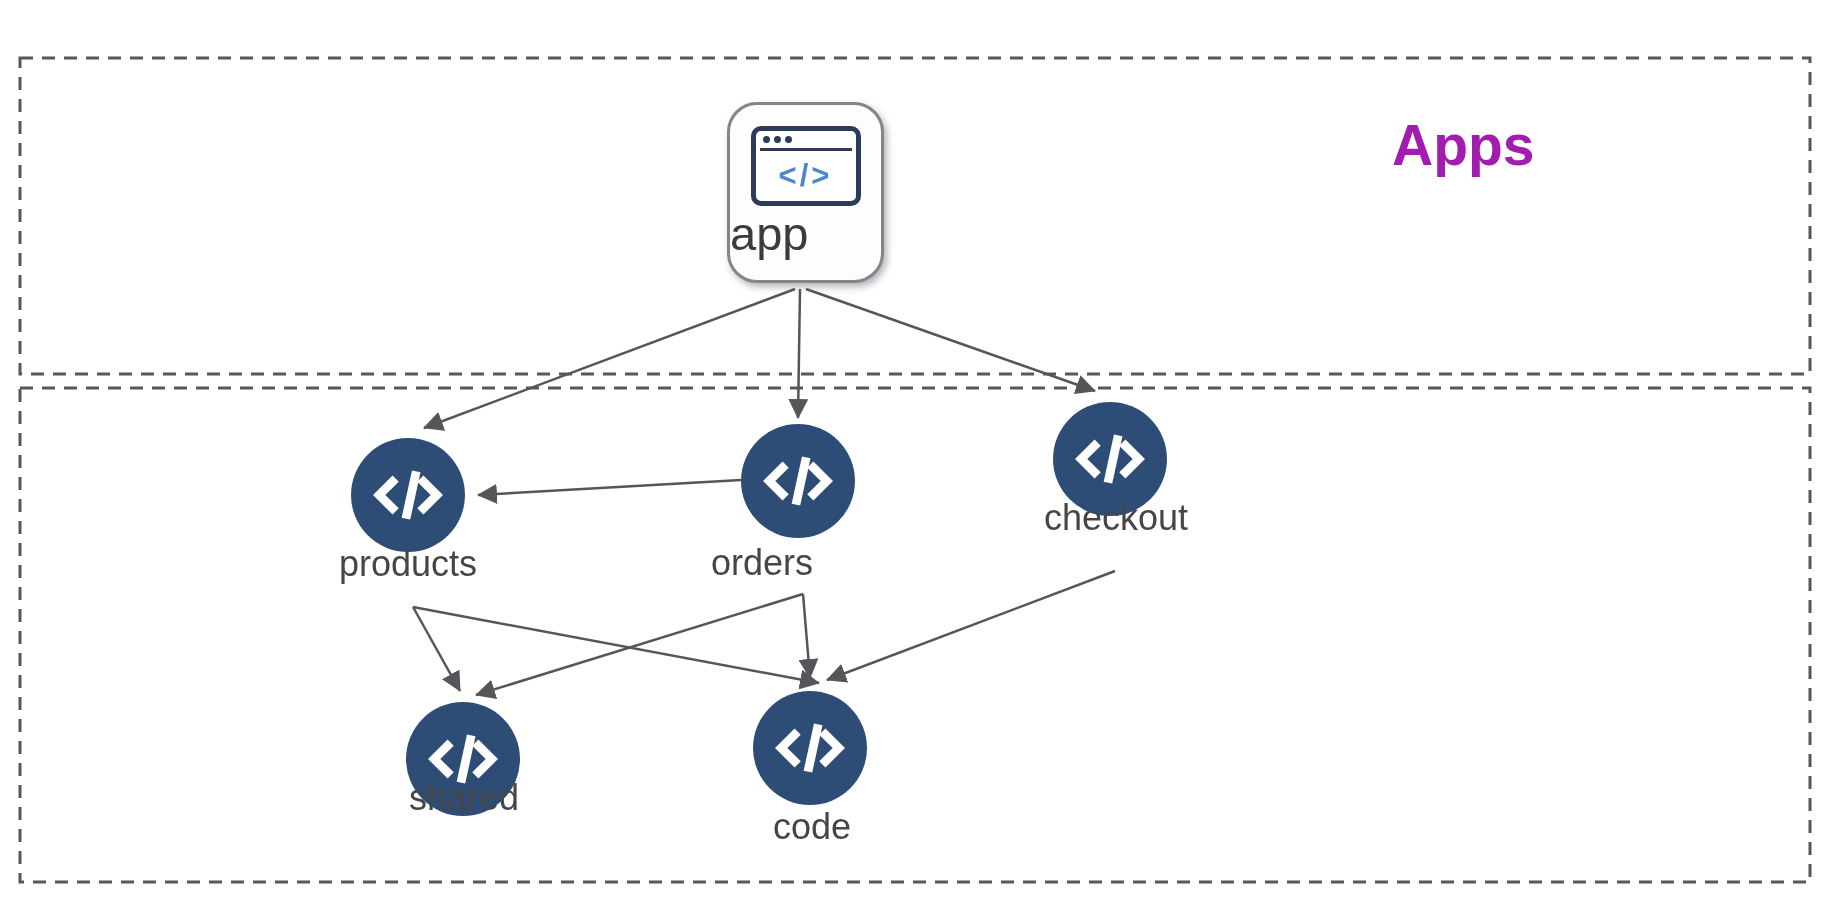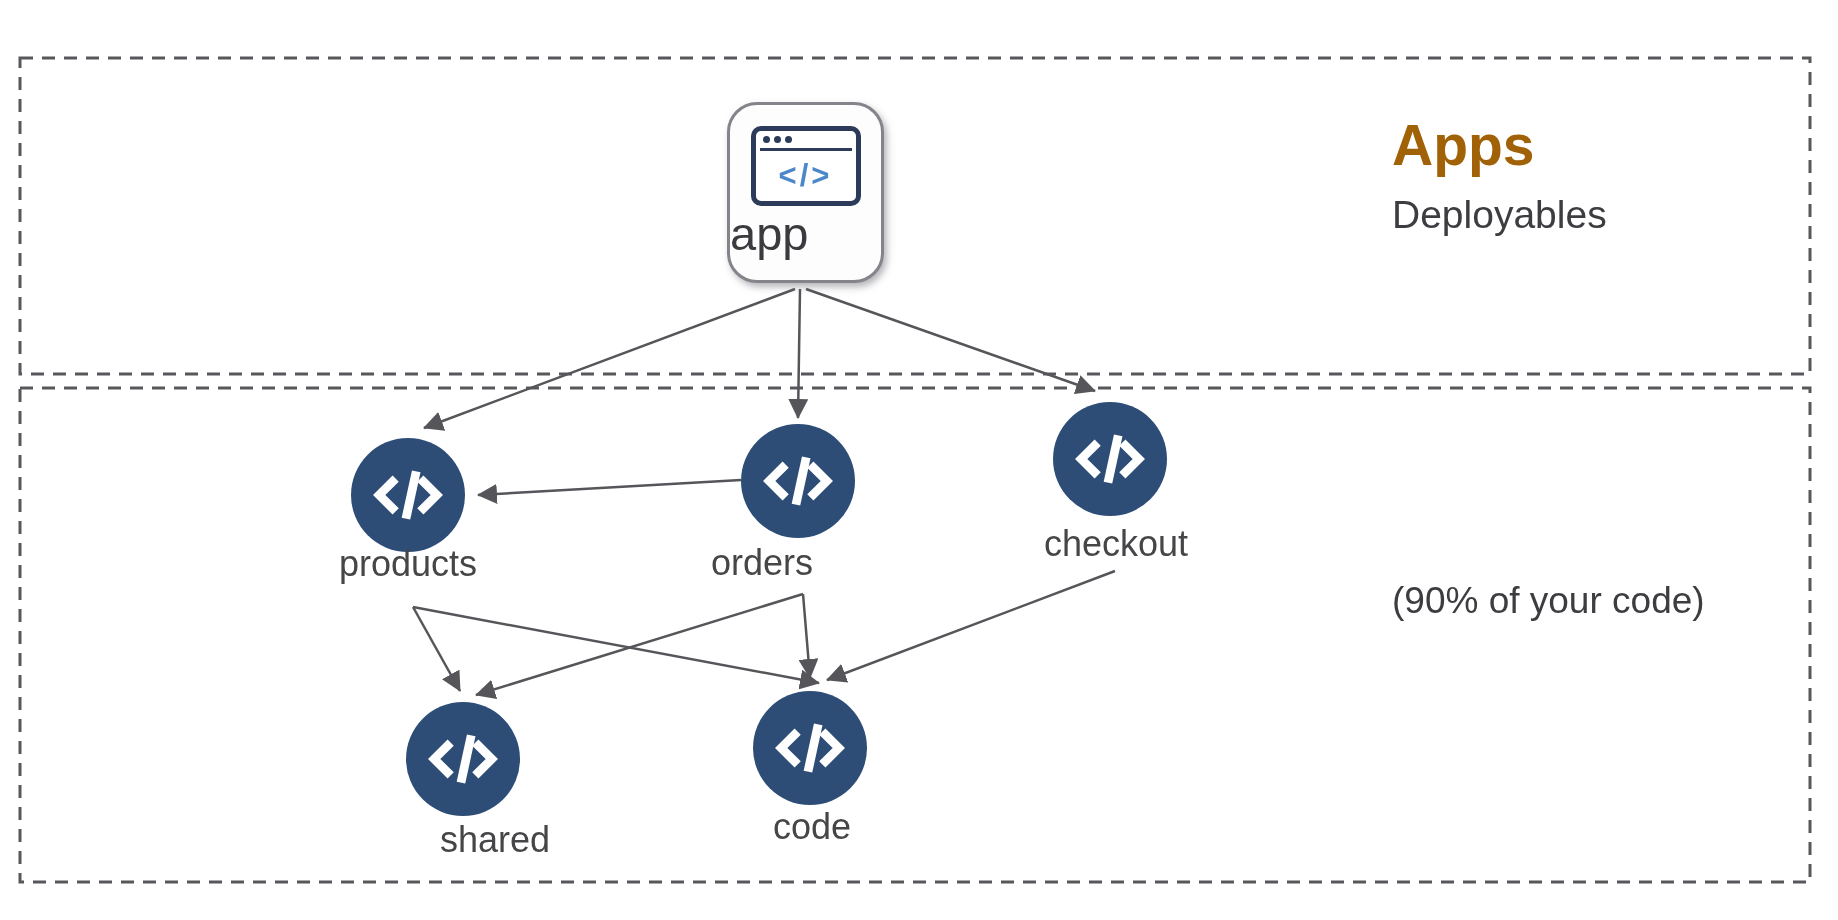--- a/index.html
+++ b/index.html
@@ -48,21 +48,21 @@
     background: #2d4d76;
     display: flex; align-items: center; justify-content: center;
   }
   .node-label {
     position: absolute; transform: translateX(-50%);
     font-size: 36px; color: #464649; white-space: nowrap;
   }
 
   
   .sec-title {
-    position: absolute; font-size: 57px; font-weight: bold; color: #a16207; white-space: nowrap;
+    position: absolute; font-size: 57px; font-weight: bold; color: #a21caf; white-space: nowrap;
   }
   .sec-sub {
     position: absolute; font-size: 39px; color: #3d3d41; white-space: nowrap;
   }
 </style>
 </head>
 <body>
 
 <div class="stage">
 
@@ -143,21 +143,19 @@
       <g stroke="#ffffff" stroke-width="8.5" fill="none">
         <polyline points="-12,-16 -28,0 -12,16"></polyline>
         <line x1="8" y1="-23" x2="-2" y2="23"></line>
         <polyline points="12,-16 28,0 12,16"></polyline>
       </g>
     </svg>
   </div>
 
   <div class="node-label" style="left:408px; top:543px;">products</div>
   <div class="node-label" style="left:762px; top:542px;">orders</div>
-  <div class="node-label" style="left:1116px; top:523px;">checkout</div>
-  <div class="node-label" style="left:464px; top:819px;margin-left:31px;">shared</div>
+  <div class="node-label" style="left:1116px; top:497px;">checkout</div>
+  <div class="node-label" style="left:464px; top:777px;">shared</div>
   <div class="node-label" style="left:812px; top:806px;">code</div>
 
   <div class="sec-title" style="left:1392px; top:112px;">Apps</div>
-  <div class="sec-sub" style="left:1392px; top:193px;">Deployables</div>
-  <div class="sec-sub" style="left:1392px; top:580px; font-size:37px;">(90% of your code)</div>
 
 </div>
 
 </body></html>

